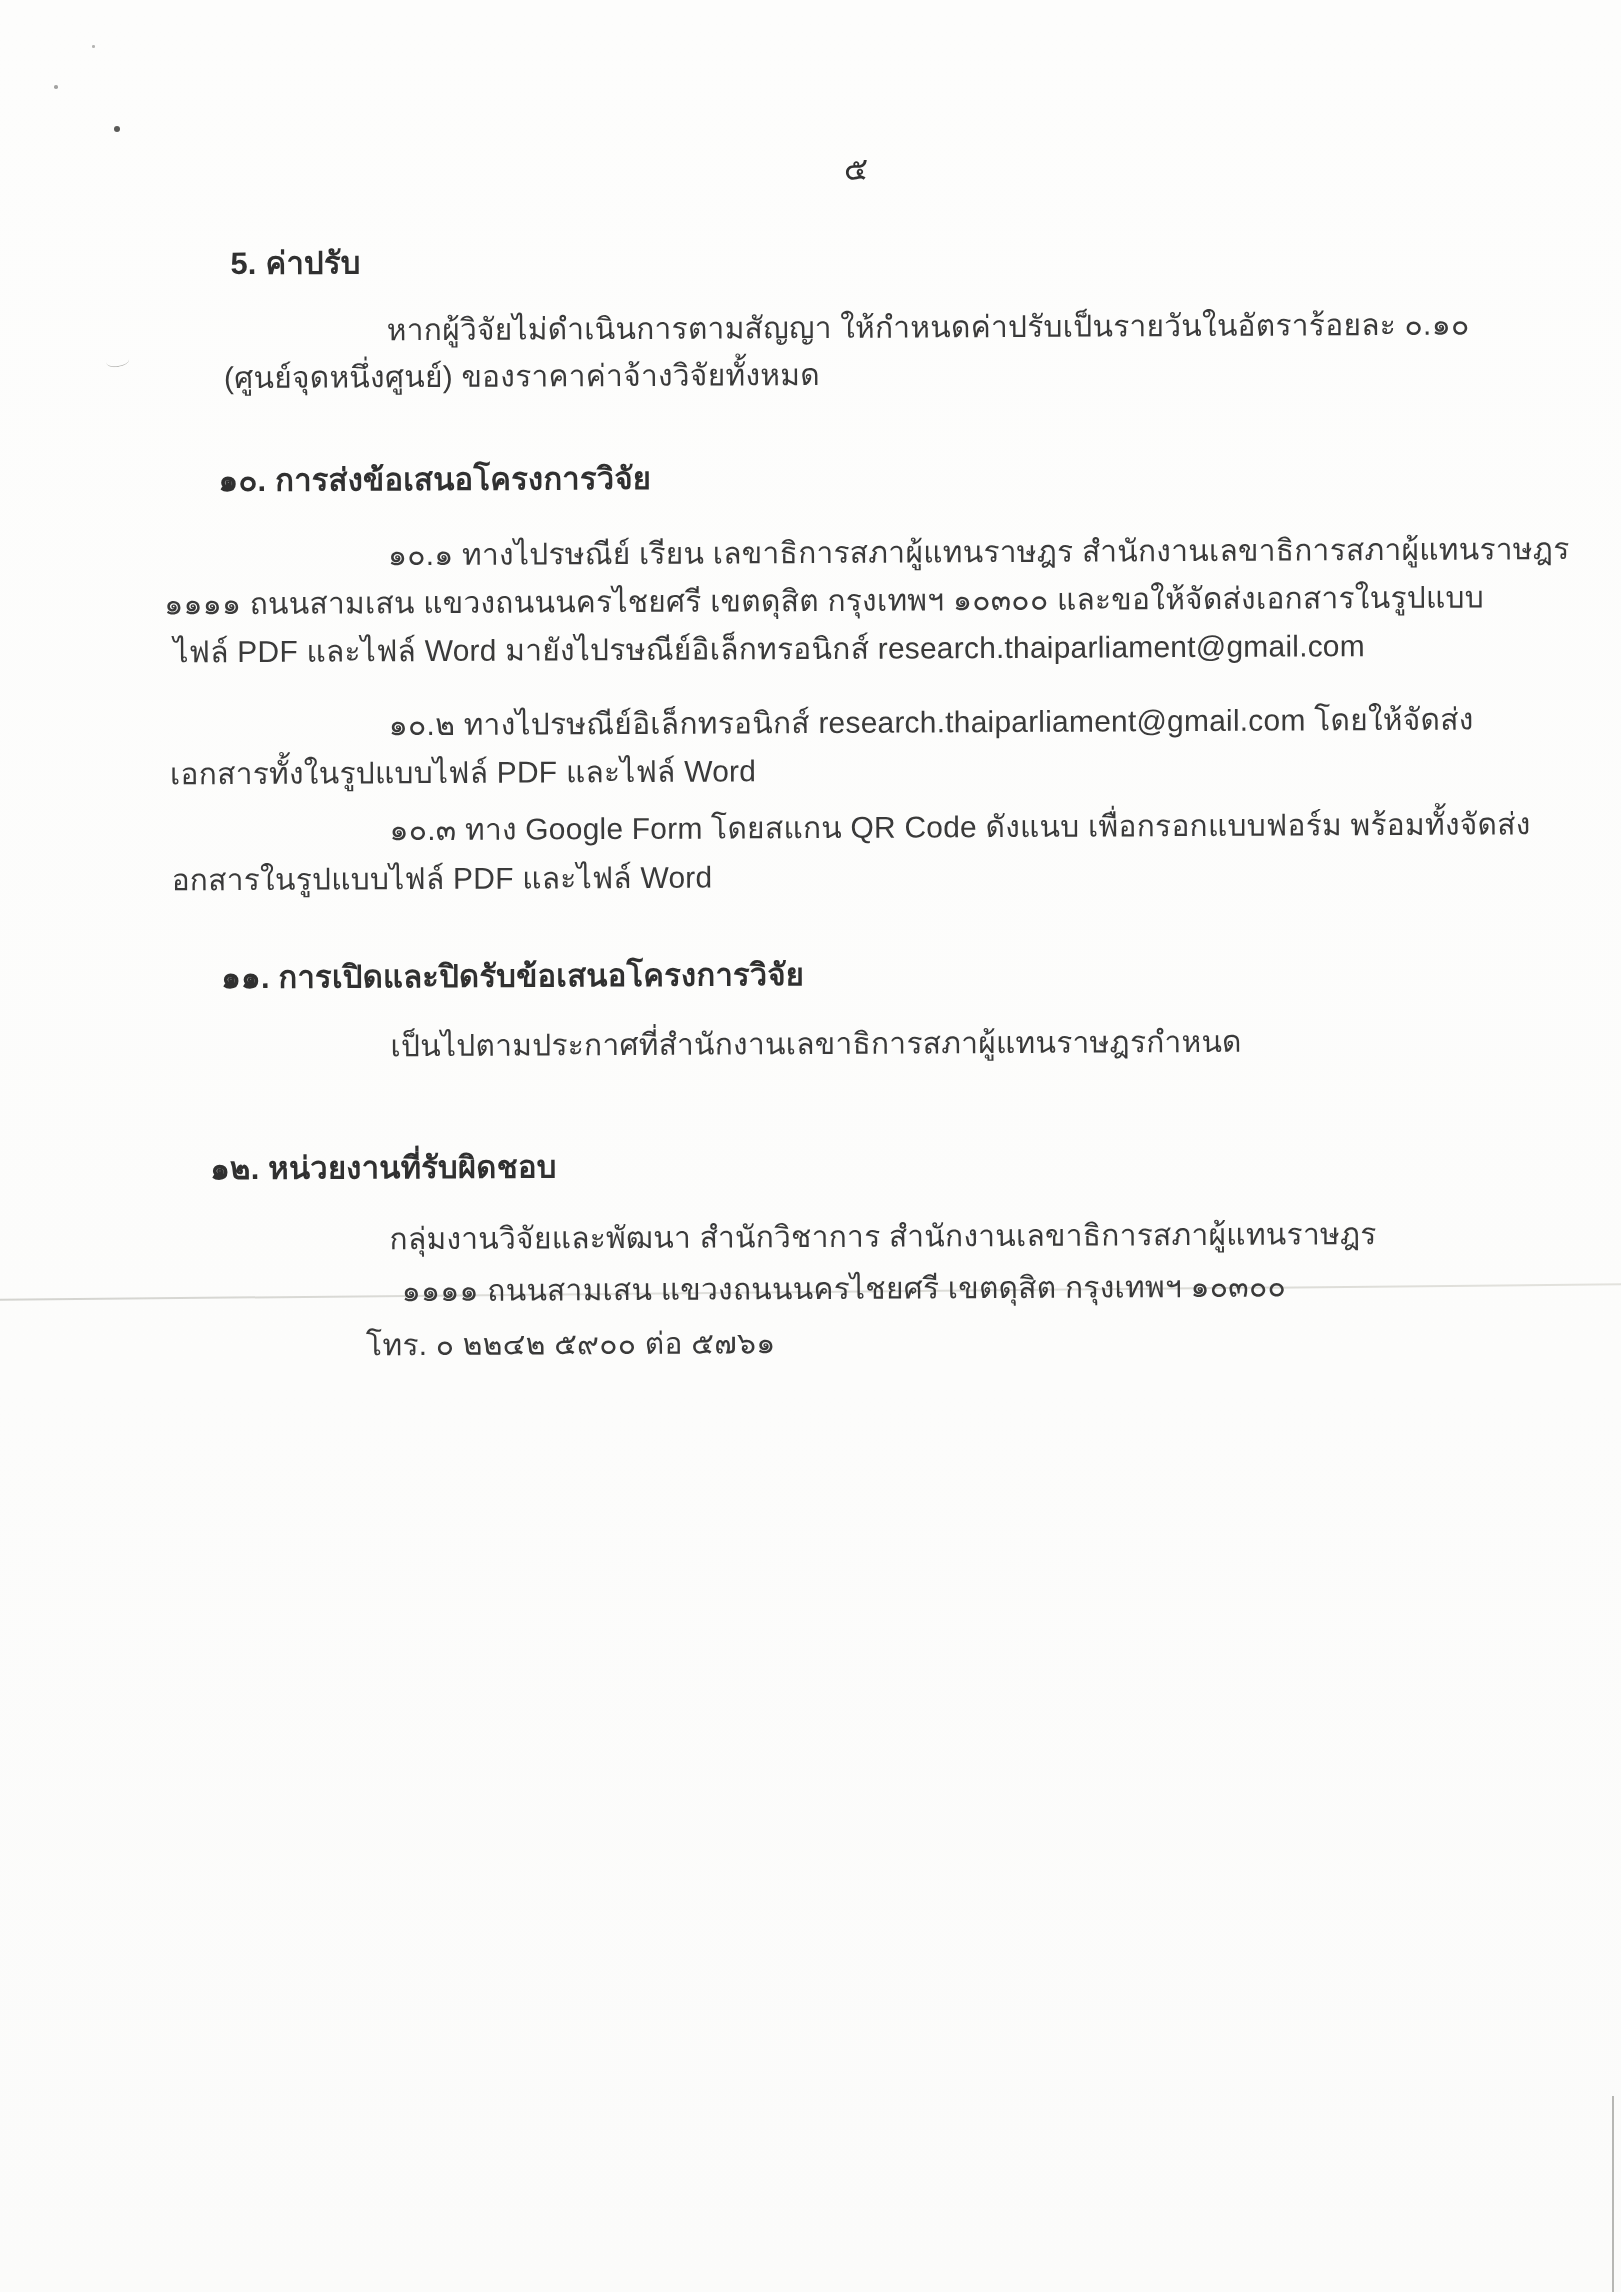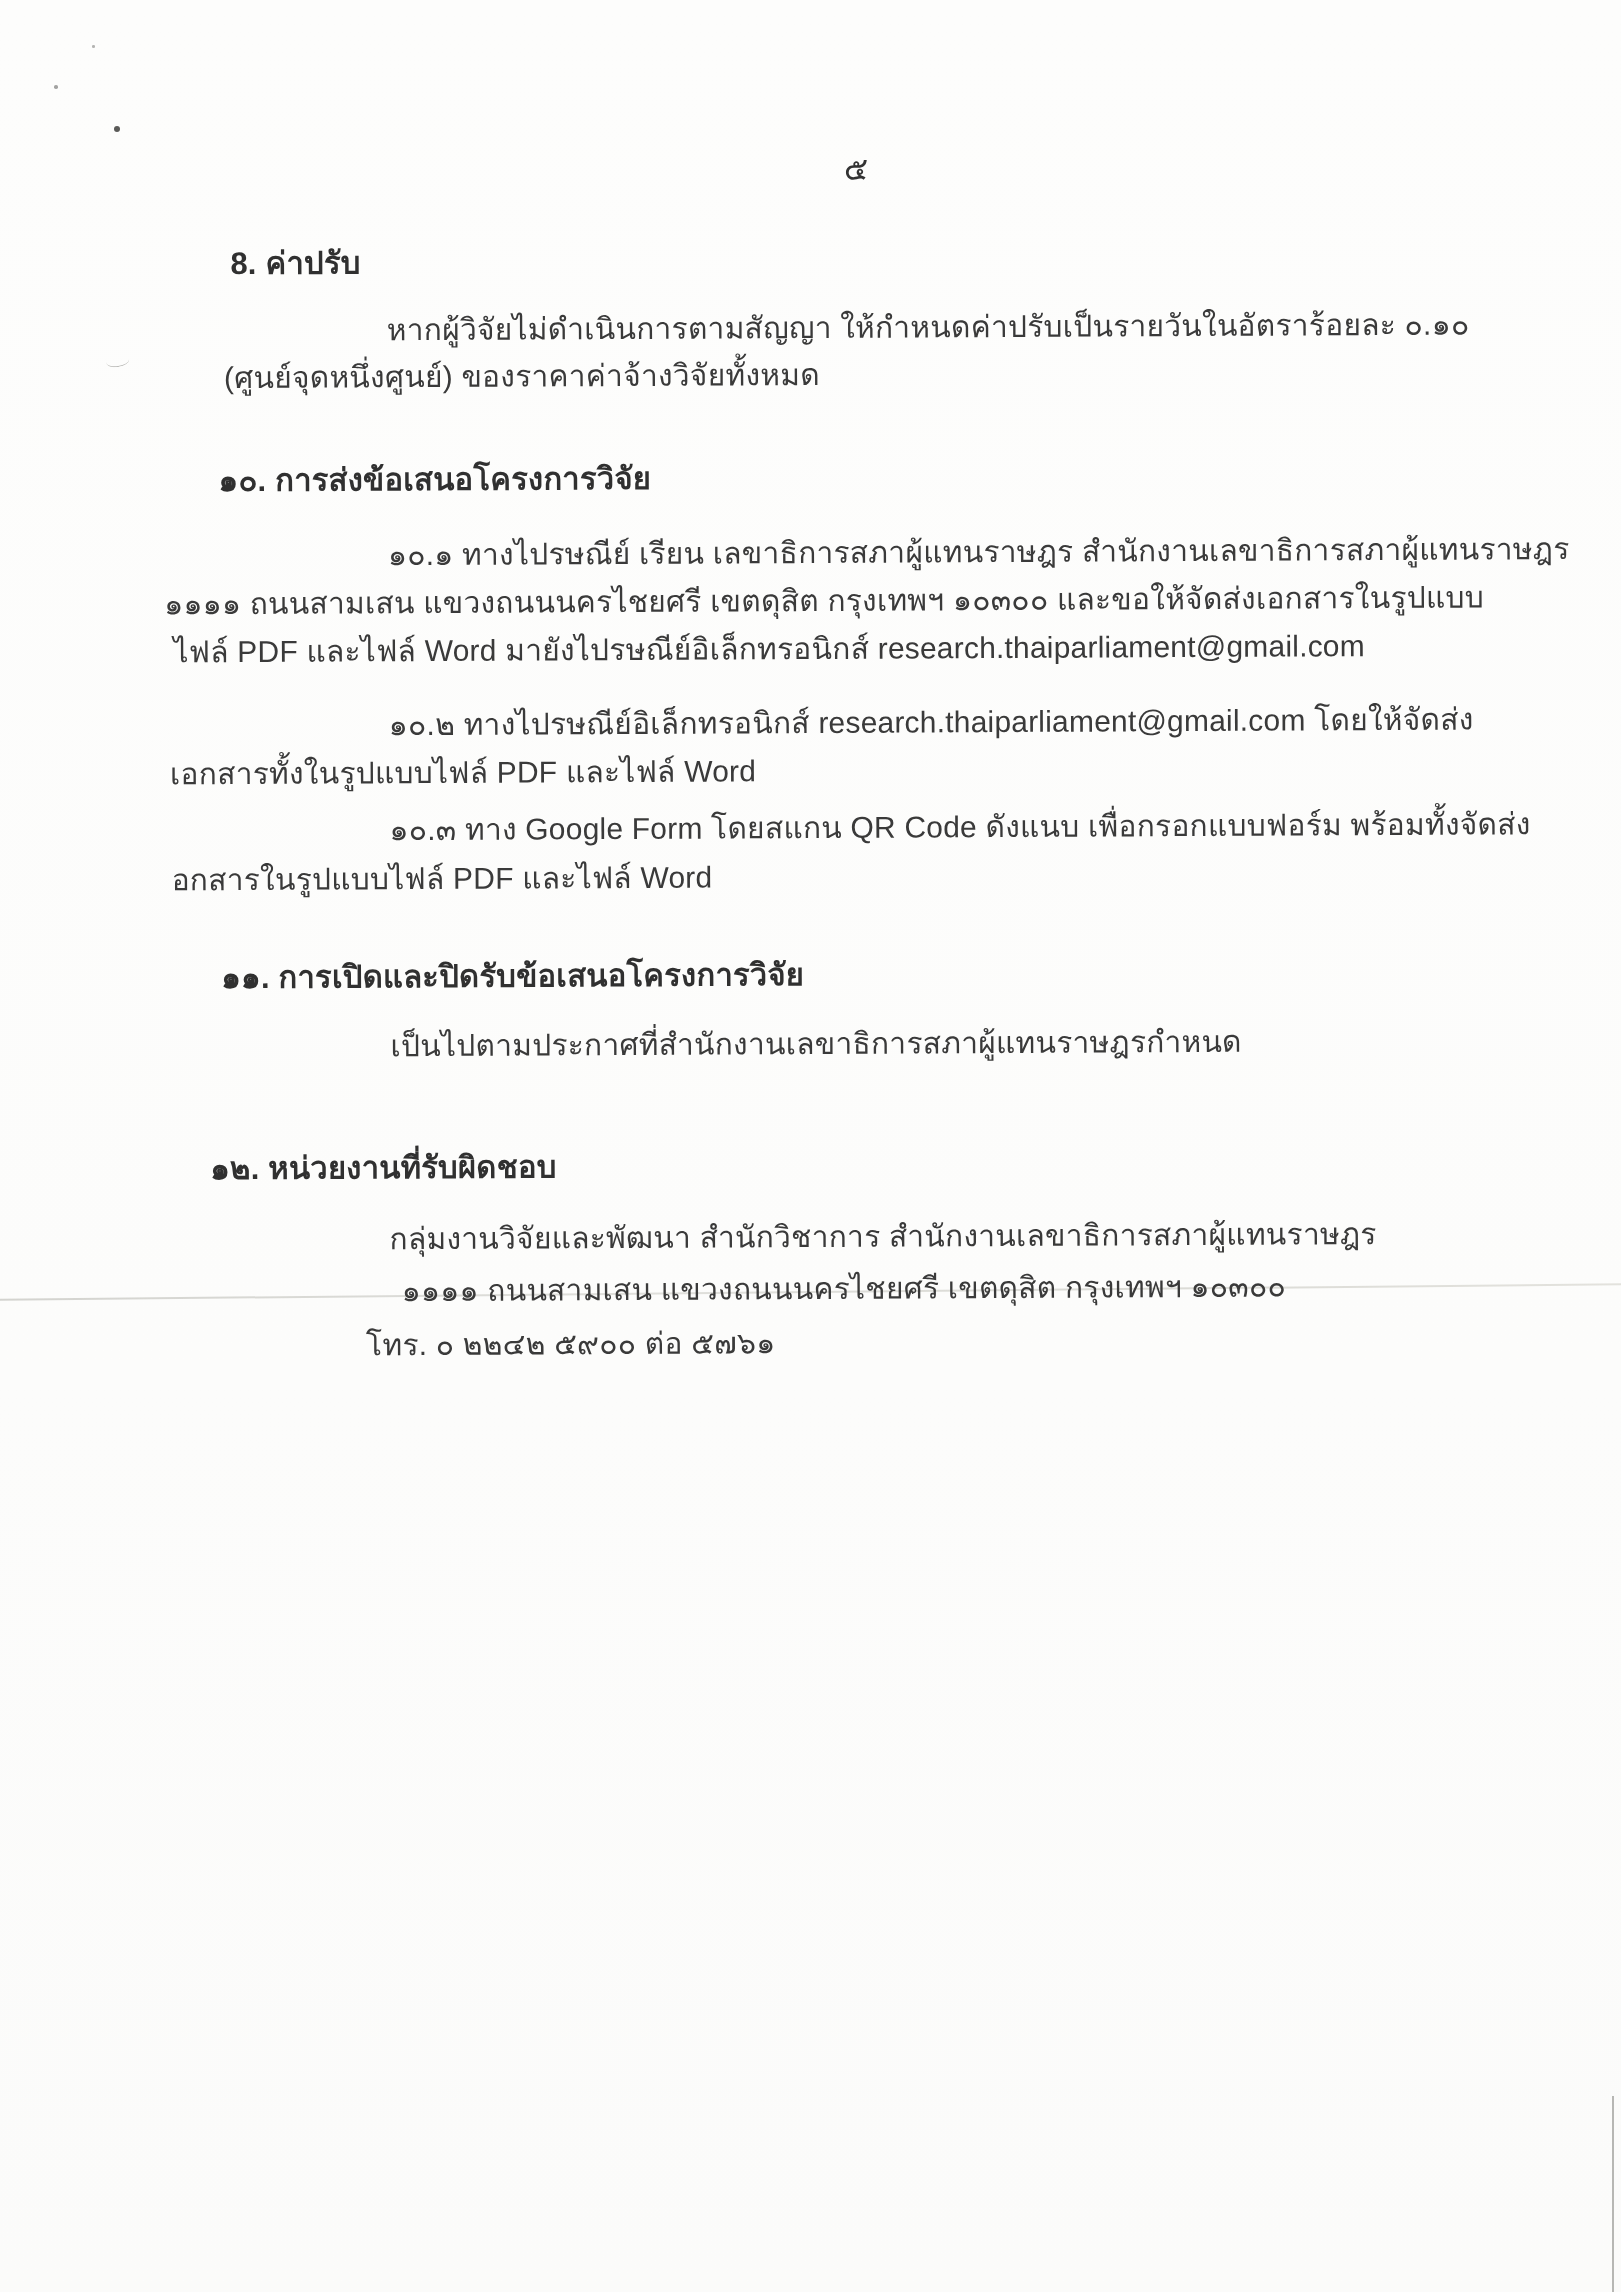--- a/index.html
+++ b/index.html
@@ -85,21 +85,21 @@
   <div class="speck" style="left:54px; top:85px; width:3.6px; height:3.6px; opacity:.55;"></div>
   <div class="speck" style="left:92px; top:45px; width:2.7px; height:2.7px; opacity:.45;"></div>
   <div class="curl-mark"></div>
   <div class="scan-line"></div>
   <div class="edge-artifact"></div>
 
   <div class="content">
 
     <div class="pagenum" style="left:849px; top:143px;">๕</div>
 
-    <div class="line heading" style="left:235px; top:242px;">8. ค่าปรับ</div>
+    <div class="line heading" style="left:235px; top:242px;">5. ค่าปรับ</div>
     <div class="line" style="left:391px; top:309px;">หากผู้วิจัยไม่ดำเนินการตามสัญญา ให้กำหนดค่าปรับเป็นรายวันในอัตราร้อยละ ๐.๑๐</div>
     <div class="line" style="left:228px; top:356px;">(ศูนย์จุดหนึ่งศูนย์) ของราคาค่าจ้างวิจัยทั้งหมด</div>
 
     <div class="line heading" style="left:222px; top:459px;">๑๐. การส่งข้อเสนอโครงการวิจัย</div>
 
     <div class="line" style="left:391px; top:534px;">๑๐.๑ ทางไปรษณีย์ เรียน เลขาธิการสภาผู้แทนราษฎร สำนักงานเลขาธิการสภาผู้แทนราษฎร</div>
     <div class="line" style="left:167px; top:582px;">๑๑๑๑ ถนนสามเสน แขวงถนนนครไชยศรี เขตดุสิต กรุงเทพฯ ๑๐๓๐๐ และขอให้จัดส่งเอกสารในรูปแบบ</div>
     <div class="line" style="left:176px; top:630px;">ไฟล์ PDF และไฟล์ Word มายังไปรษณีย์อิเล็กทรอนิกส์ research.thaiparliament@gmail.com</div>
 
     <div class="line" style="left:391px; top:704px;">๑๐.๒ ทางไปรษณีย์อิเล็กทรอนิกส์ research.thaiparliament@gmail.com โดยให้จัดส่ง</div>

